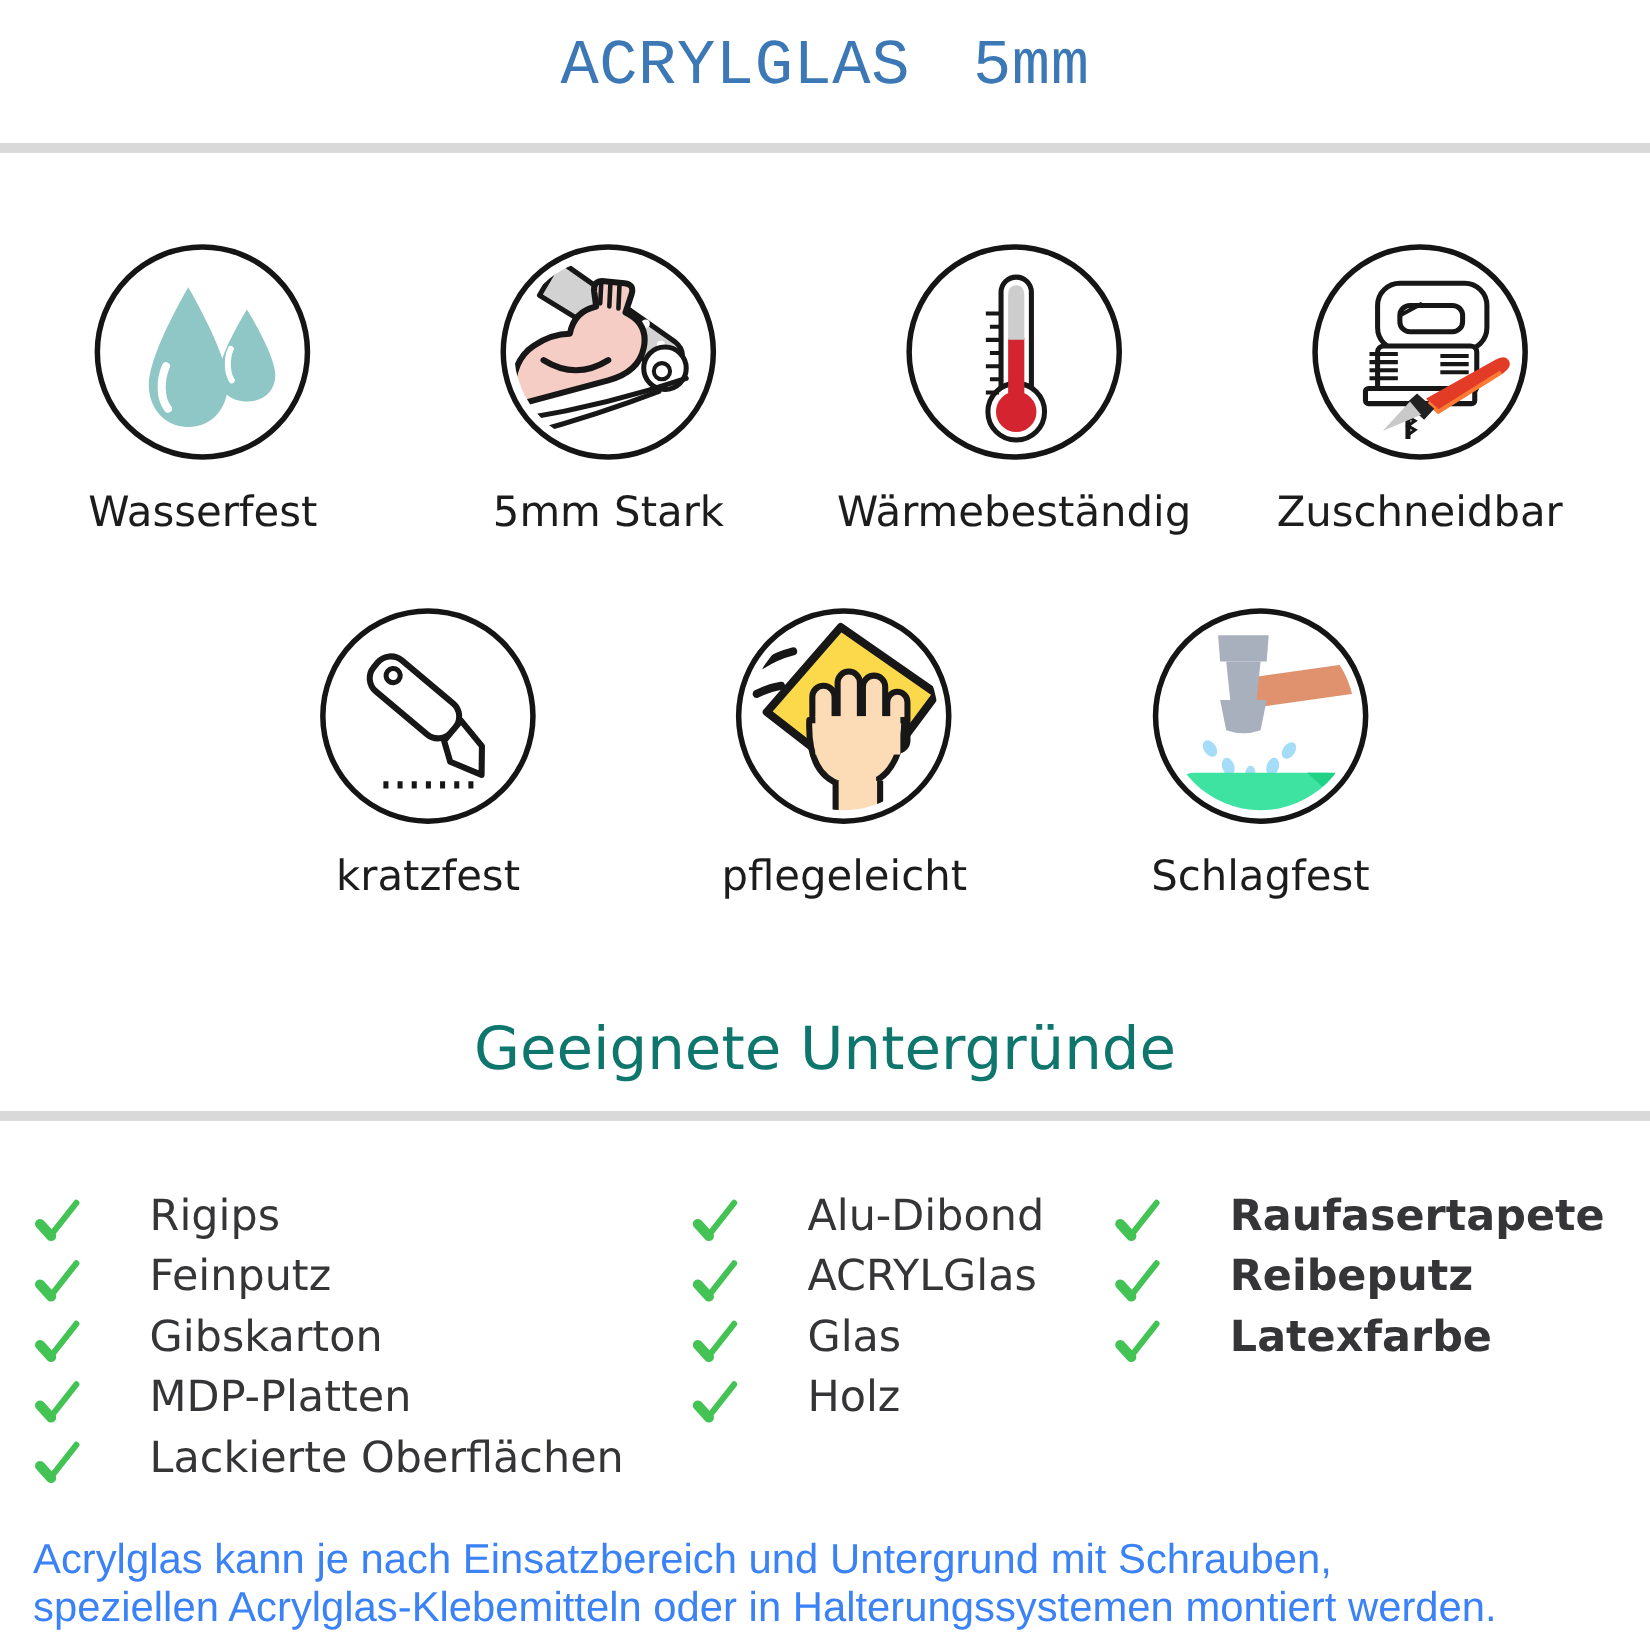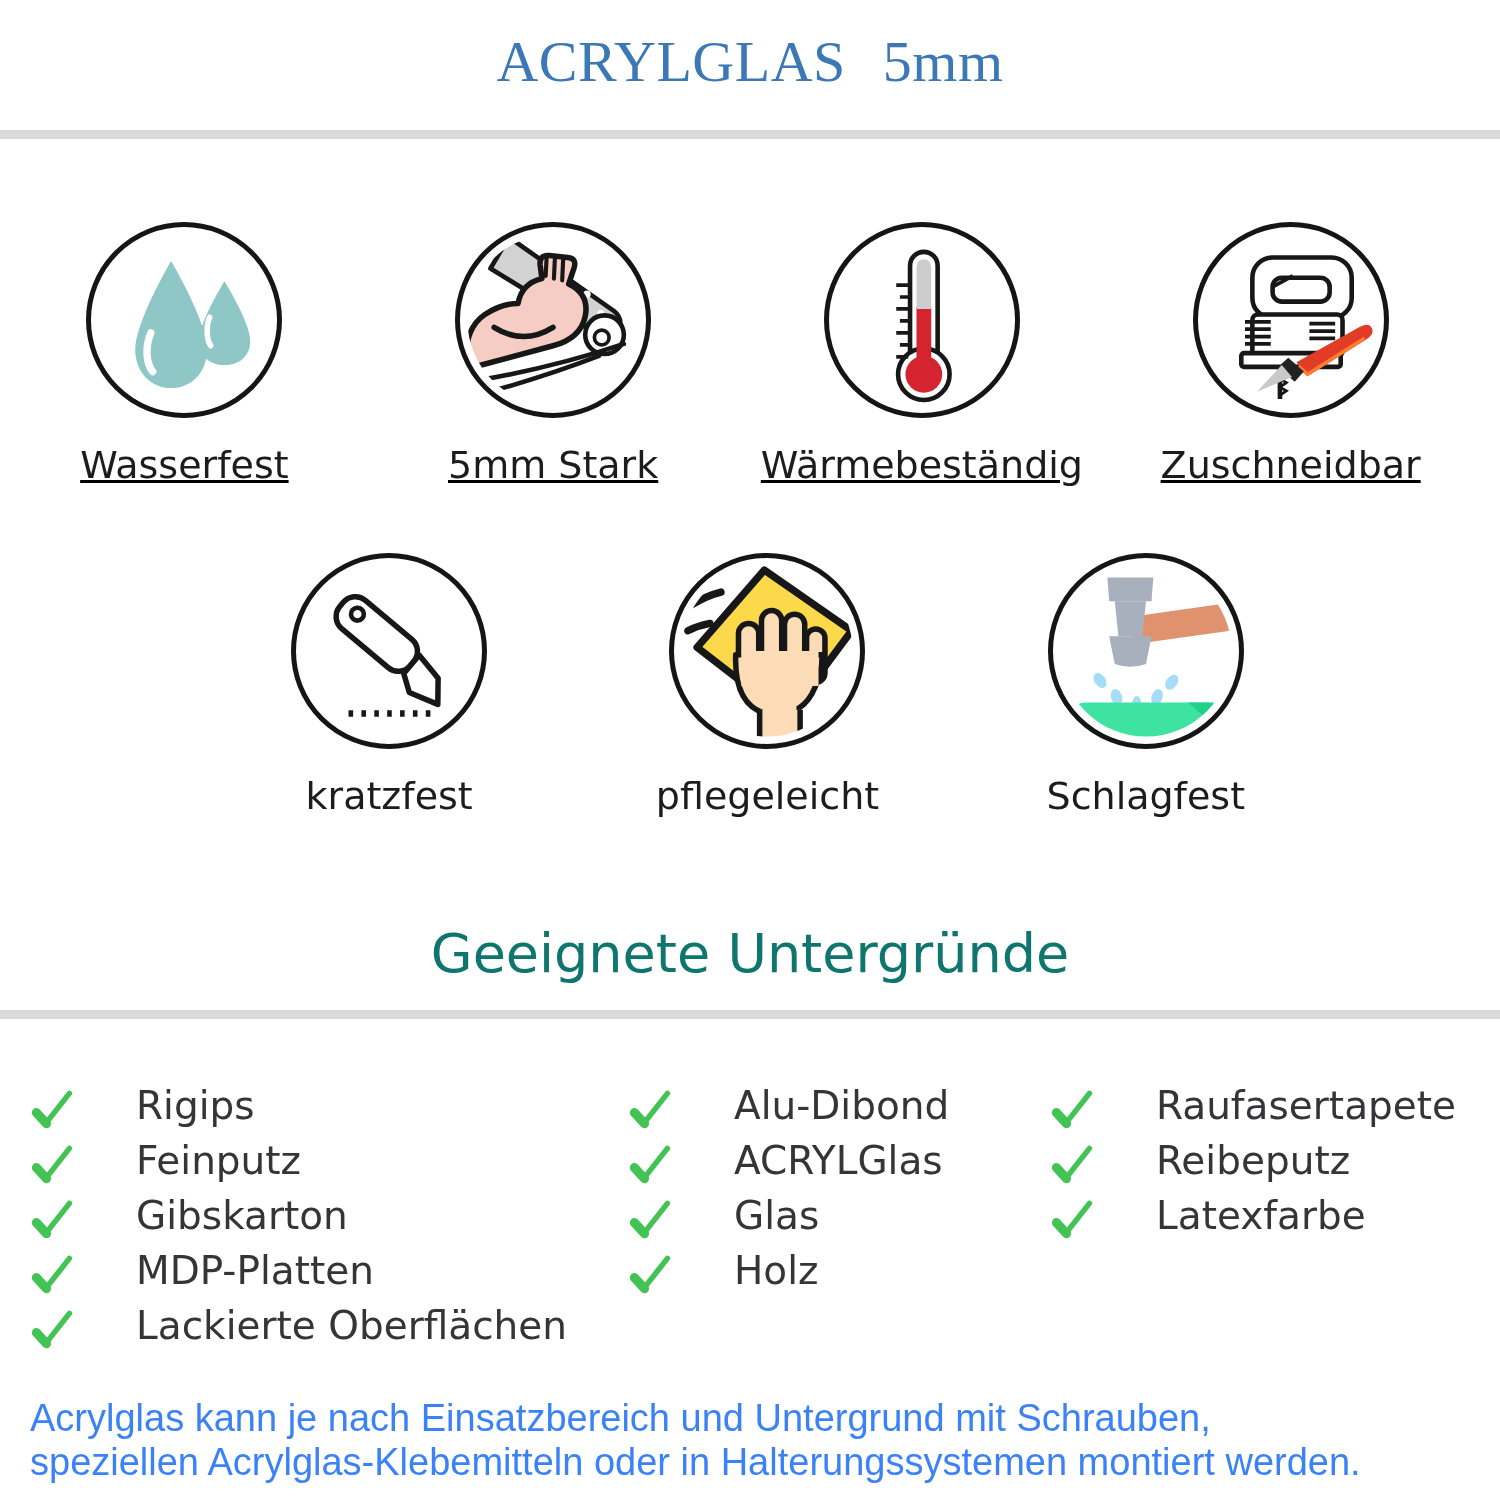--- a/index.html
+++ b/index.html
@@ -2,48 +2,48 @@
 <html><head>
 <meta charset="utf-8">
 <style>
   html,body{margin:0;padding:0;background:#ffffff;}
   .page{
     position:relative;width:1500px;height:1500px;background:#ffffff;overflow:hidden;
     font-family:"DejaVu Sans","Liberation Sans",sans-serif;
   }
   .main-title{
     position:absolute;top:28px;left:0;width:100%;text-align:center;
-    font-family:Liberation Serif, serif;font-size:58px;color:#3c78b5;
+    font-family:Liberation Mono, monospace;font-size:58px;color:#3c78b5;
     word-spacing:22px;letter-spacing:0.5px;
   }
   .divider{position:absolute;left:0;width:100%;height:9px;background:#d9d9d9;}
   .divider.bar1{top:130px;}
   .divider.bar2{top:1010px;}
 
   .features-row{position:absolute;display:flex;}
-  .row1{top:222px;left:0;width:1475px;text-decoration:underline;}
+  .row1{top:222px;left:0;width:1475px;}
   .row2{top:553px;left:200px;width:1135px;}
   .feature{flex:1;display:flex;flex-direction:column;align-items:center;}
   .icon-circle{
     width:196px;height:196px;border:5px solid #151515;border-radius:50%;
     box-sizing:border-box;background:#fff;display:flex;align-items:center;justify-content:center;
     overflow:hidden;
   }
   .icon-circle svg{width:184px;height:184px;display:block;}
   .feature-label{margin-top:25px;font-size:38px;color:#1c1c1c;white-space:nowrap;}
 
   .section-title{
     position:absolute;top:922px;left:0;width:100%;text-align:center;
     font-size:54px;color:#0f766e;
   }
 
   .surface-col{position:absolute;top:1078px;}
   .col1{left:30px;}
   .col2{left:628px;}
-  .col3{left:1050px;}
+  .col3{left:1012px;font-weight:bold;}
   .surface-item{display:flex;align-items:center;height:55px;white-space:nowrap;}
   .surface-item .check{width:44px;height:44px;margin-right:28px;flex:0 0 auto;position:relative;top:3px;}
   .surface-item .label{font-size:39px;color:#353537;margin-left:34px;}
 
   .footer-note{
     position:absolute;top:1396px;left:30px;right:20px;
     font-family:"Liberation Sans",sans-serif;font-size:38px;line-height:44px;color:#3b82f6;
   }
 </style>
 </head>

